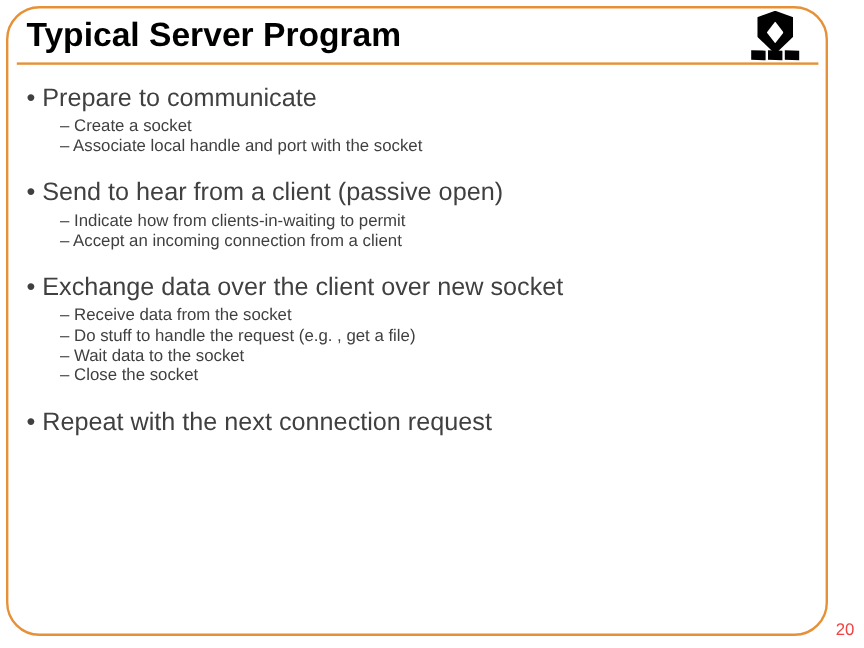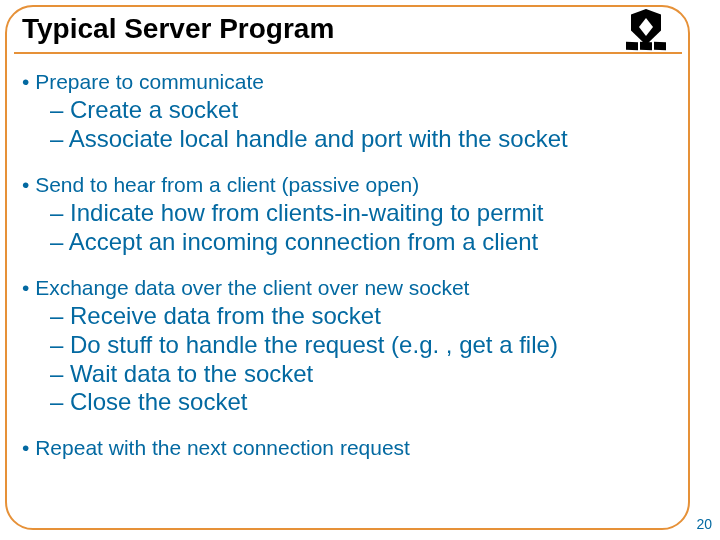--- a/index.html
+++ b/index.html
@@ -84,47 +84,47 @@
     height: 8px;
     background: #000;
     transform: skewY(2deg);
   }
   .content {
     position: absolute;
     top: 62px;
     left: 22px;
     right: 42px;
     bottom: 20px;
-    color: #0369a1;
+    color: #404040;
   }
   .bullet-main {
     font-size: 21px;
     margin: 7px 0 1px 0;
     line-height: 1.25;
   }
   .bullet-sub {
-    font-size: 24px;
+    font-size: 14px;
     margin: 0px 0 0px 28px;
     line-height: 1.2;
   }
   .bullet-main::before {
     content: "• ";
   }
   .bullet-sub::before {
     content: "– ";
   }
   .section-gap {
     height: 11px;
   }
   .pagenum {
     position: absolute;
     right: 8px;
     bottom: 8px;
     font-size: 14px;
-    color: #0369a1;
+    color: #ef4444;
   }
 </style>
 </head>
 <body>
 
 <div class="slide">
   <div class="frame"></div>
 
   <div class="title-area">
     <div class="title-text">Typical Server Program</div>

